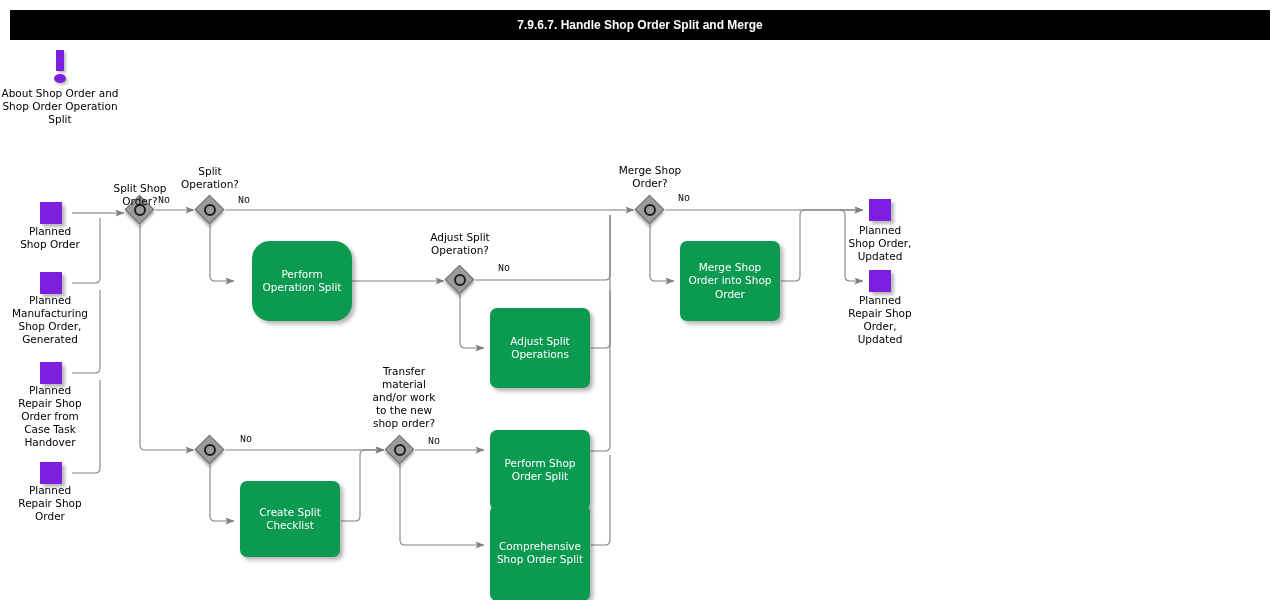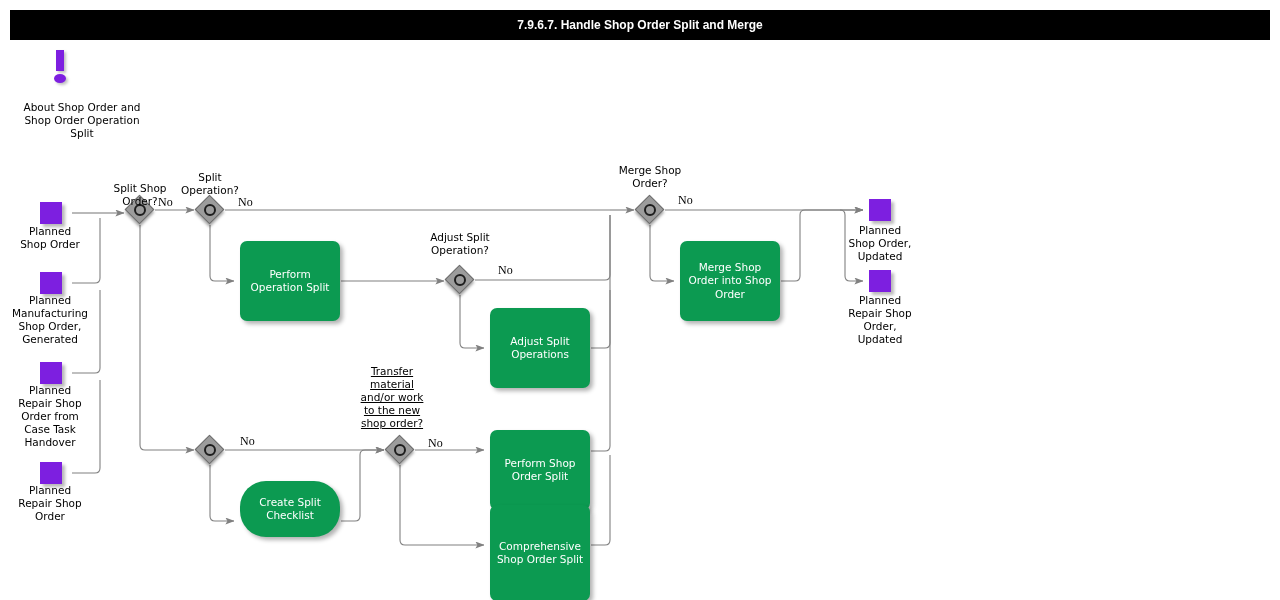--- a/index.html
+++ b/index.html
@@ -118,23 +118,23 @@
     position: absolute;
     width: 120px;
     text-align: center;
     font-size: 10.5px;
     line-height: 13px;
     color: #000000;
     font-family: "DejaVu Sans", sans-serif;
   }
   .flow-label {
     position: absolute;
-    font-size: 12px;
+    font-size: 10px;
     color: #000000;
-    font-family: Liberation Serif, serif;
+    font-family: Liberation Mono, monospace;
     white-space: nowrap;
     text-align: right;
   }
 
   
   .note-icon {
     position: absolute;
   }
   .note-icon .bar {
     position: absolute;
@@ -226,21 +226,21 @@
 
       <path d="M840,210 Q845,210 845,215 L845,276 Q845,281 850,281 L863,281" marker-end="url(#arw)"></path>
 
     </g>
   </svg>
 
   <div class="note-icon" style="left:50px; top:50px; width:20px; height:34px;">
     <div class="bar"></div>
     <div class="dot"></div>
   </div>
-  <div class="note-label" style="left:0px; top:101px;padding-left:22px;">About Shop Order and Shop Order Operation Split</div>
+  <div class="note-label" style="left:0px; top:87px;">About Shop Order and Shop Order Operation Split</div>
 
   <div class="dataobj" style="left:40px; top:202px;"></div>
   <div class="dataobj-label" style="left:-5px; top:225px;">Planned<br>Shop Order</div>
 
   <div class="dataobj" style="left:40px; top:272px;"></div>
   <div class="dataobj-label" style="left:-5px; top:294px;">Planned<br>Manufacturing<br>Shop Order,<br>Generated</div>
 
   <div class="dataobj" style="left:40px; top:362px;"></div>
   <div class="dataobj-label" style="left:-5px; top:384px;">Planned<br>Repair Shop<br>Order from<br>Case Task<br>Handover</div>
 
@@ -257,21 +257,21 @@
     <div class="diamond"></div>
     <div class="ring"></div>
   </div>
   <div class="gw-label" style="left:80px; top:182px;">Split Shop<br>Order?</div>
   <div class="flow-label" style="left:158px; top:195px;">No</div>
 
   <div class="gateway" style="left:195px; top:195px;">
     <div class="diamond"></div>
     <div class="ring"></div>
   </div>
-  <div class="gw-label" style="left:150px; top:171px;">Split<br>Operation?</div>
+  <div class="gw-label" style="left:150px; top:165px;">Split<br>Operation?</div>
   <div class="flow-label" style="left:238px; top:195px;">No</div>
 
   <div class="gateway" style="left:445px; top:265px;">
     <div class="diamond"></div>
     <div class="ring"></div>
   </div>
   <div class="gw-label" style="left:400px; top:231px;">Adjust Split<br>Operation?</div>
   <div class="flow-label" style="left:498px; top:263px;">No</div>
 
   <div class="gateway" style="left:635px; top:195px;">
@@ -284,28 +284,28 @@
   <div class="gateway" style="left:195px; top:435px;">
     <div class="diamond"></div>
     <div class="ring"></div>
   </div>
   <div class="flow-label" style="left:240px; top:434px;">No</div>
 
   <div class="gateway" style="left:385px; top:435px;">
     <div class="diamond"></div>
     <div class="ring"></div>
   </div>
-  <div class="gw-label" style="left:332px; top:365px;text-decoration:underline;">Transfer<br>material<br>and/or work<br>to the new<br>shop order?</div>
+  <div class="gw-label" style="left:344px; top:365px;">Transfer<br>material<br>and/or work<br>to the new<br>shop order?</div>
   <div class="flow-label" style="left:428px; top:436px;">No</div>
 
-  <div class="task" style="left:240px; top:241px; width:100px; height:80px;">Perform<br>Operation Split</div>
+  <div class="task" style="left:252px; top:241px; width:100px; height:80px;border-radius:18px;">Perform<br>Operation Split</div>
 
   <div class="task" style="left:490px; top:308px; width:100px; height:80px;">Adjust Split<br>Operations</div>
 
   <div class="task" style="left:680px; top:241px; width:100px; height:80px;">Merge Shop<br>Order into Shop<br>Order</div>
 
-  <div class="task" style="left:240px; top:481px; width:100px; height:56px;border-radius:26px;">Create Split<br>Checklist</div>
+  <div class="task" style="left:240px; top:481px; width:100px; height:76px;">Create Split<br>Checklist</div>
 
   <div class="task" style="left:490px; top:411px; width:100px; height:80px;margin-top:19px;">Perform Shop<br>Order Split</div>
 
   <div class="task" style="left:490px; top:505px; width:100px; height:96px;">Comprehensive<br>Shop Order Split</div>
 
 </div>
 
 </body></html>

